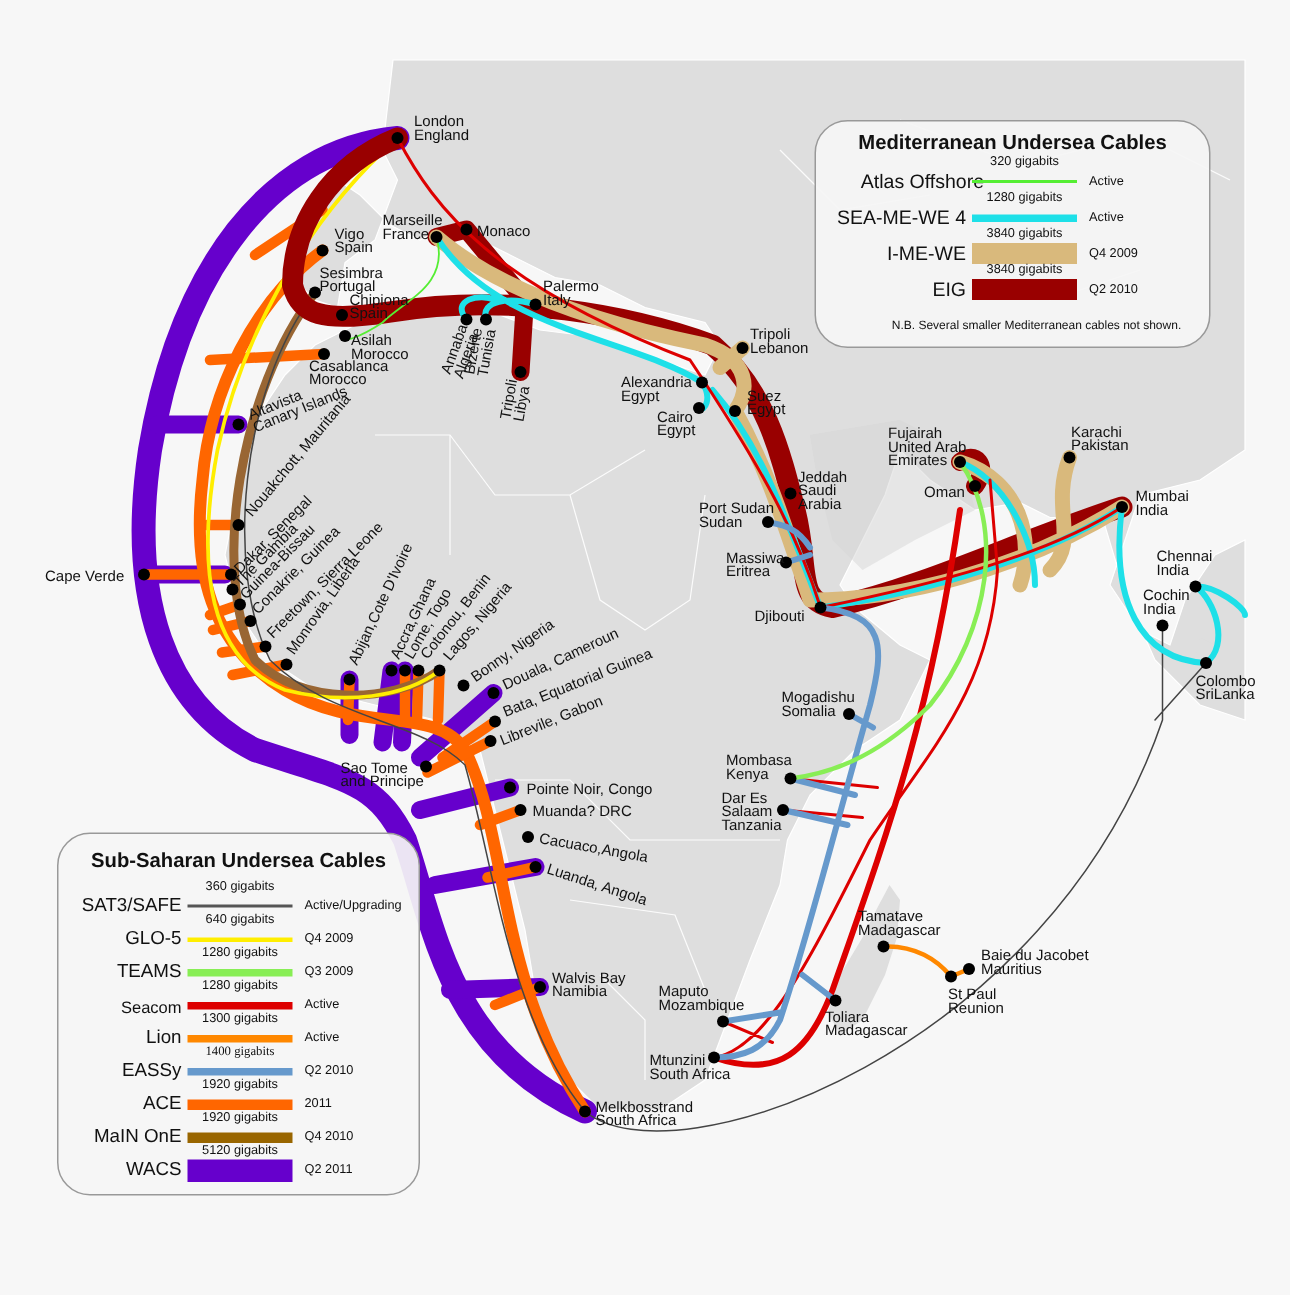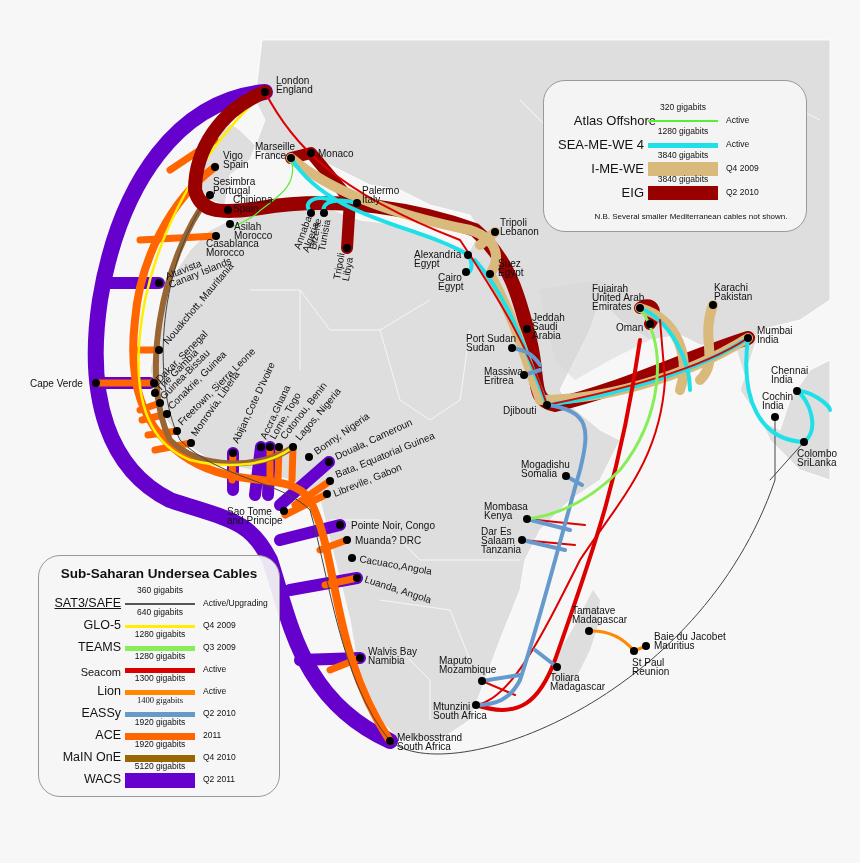--- a/index.html
+++ b/index.html
@@ -318,20 +318,21 @@
         <text class="lbl" x="168" y="345" transform="rotate(-50 168 345)"><tspan x="168" dy="0">Nouakchott, Mauritania</tspan></text>
       </g>
       <g>
         <circle cx="159" cy="283" r="4" fill="#000"></circle>
         <text class="lbl" x="167" y="280" transform="rotate(-22 167 280)"><tspan x="167" dy="0">Altavista</tspan><tspan x="167" dy="9">Canary Islands</tspan></text>
       </g>
     </g>
 </svg>
 
 <div class="legend-box" style="left:543px; top:80px; width:262px; height:150px;">
+  <div class="legend-title" style="margin-top:6px;">Mediterranean Undersea Cables</div>
   <div id="med-rows">
       <div class="lg-row" style="left: 0px; top: 24px; width: 100%;">
         <div class="lg-name" style="left: 0px; width: 100px; top: 8px; font-size: 13px; padding-left: 12px;">Atlas Offshore</div>
         <div class="lg-cap" style="left: 104px; width: 70px; top: -3px;">320 gigabits</div>
         <div class="lg-bar" style="left: 104px; width: 70px; height: 2px; top: 15px; background: rgb(85, 238, 51);"></div>
         <div class="lg-status" style="left: 182px; top: 10px;">Active</div>
       </div>
       <div class="lg-row" style="left: 0px; top: 48px; width: 100%;">
         <div class="lg-name" style="left: 0px; width: 100px; top: 8px; font-size: 13px;">SEA-ME-WE 4</div>
         <div class="lg-cap" style="left: 104px; width: 70px; top: -3px;">1280 gigabits</div>
@@ -351,21 +352,21 @@
         <div class="lg-status" style="left: 182px; top: 10px;">Q2 2010</div>
       </div>
     </div>
   <div class="note" style="top:131px;">N.B. Several smaller Mediterranean cables not shown.</div>
 </div>
 
 <div class="legend-box" style="left:38px; top:555px; width:240px; height:240px;">
   <div class="legend-title" style="margin-top:10px;">Sub-Saharan Undersea Cables</div>
   <div id="ss-rows">
       <div class="lg-row" style="left: 0px; top: 32px; width: 100%;">
-        <div class="lg-name" style="left: 0px; width: 82px; top: 8px; font-size: 12.5px; text-decoration: underline;">SAT3/SAFE</div>
+        <div class="lg-name" style="left: 0px; width: 82px; top: 8px; font-size: 12.5px;">SAT3/SAFE</div>
         <div class="lg-cap" style="left: 86px; width: 70px; top: -3px;">360 gigabits</div>
         <div class="lg-bar" style="left: 86px; width: 70px; height: 1.5px; top: 15.25px; background: rgb(85, 85, 85);"></div>
         <div class="lg-status" style="left: 164px; top: 10px;">Active/Upgrading</div>
       </div>
       <div class="lg-row" style="left: 0px; top: 54px; width: 100%;">
         <div class="lg-name" style="left: 0px; width: 82px; top: 8px; font-size: 12.5px;">GLO-5</div>
         <div class="lg-cap" style="left: 86px; width: 70px; top: -3px;">640 gigabits</div>
         <div class="lg-bar" style="left: 86px; width: 70px; height: 3px; top: 14.5px; background: rgb(255, 238, 0);"></div>
         <div class="lg-status" style="left: 164px; top: 10px;">Q4 2009</div>
       </div>

